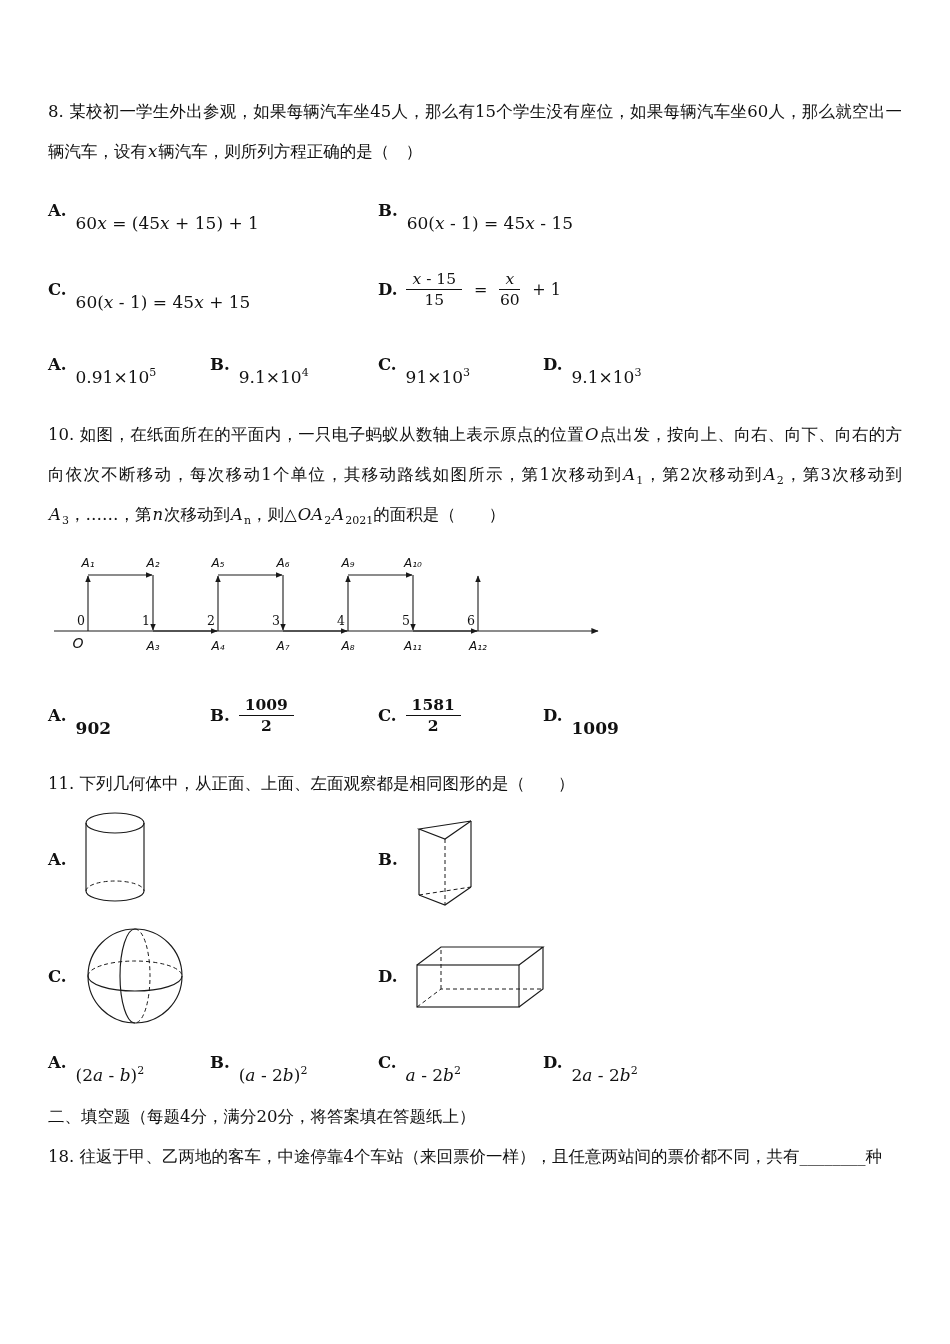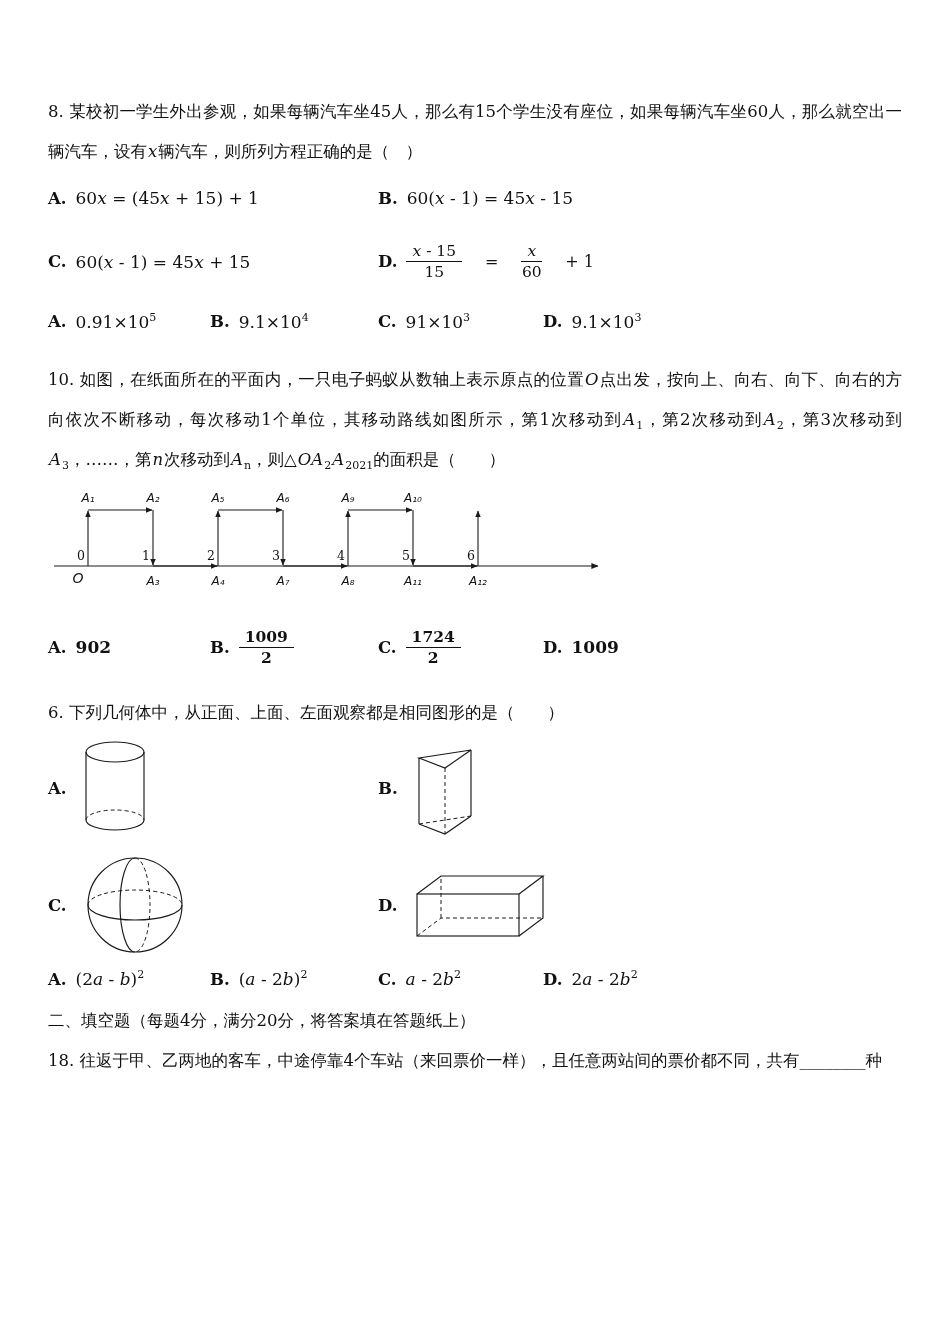--- a/index.html
+++ b/index.html
@@ -9,36 +9,36 @@
     width:950px; height:1344px; overflow:hidden;
     font-family:"DejaVu Serif","Liberation Serif",serif;
     color:#111; font-size:16.5px;
   }
   .page { padding:92px 48px 24px 48px; }
   .question { margin:0; }
   .qtext { line-height:40px; text-align:justify; }
   .qtext i { font-family:"DejaVu Serif","Liberation Serif",serif; padding:0 1px; }
   sup, sub { font-size:11px; line-height:0; }
   .opt-label { font-weight:bold; margin-right:9px; white-space:nowrap; }
-  .math { font-size:17px; white-space:nowrap; }
-  .mathrow { display:inline-flex; align-items:center; gap:23px; font-size:16px; }
+  .math { font-size:17px; white-space:nowrap;margin-top:25px; }
+  .mathrow { display:inline-flex; align-items:center; gap:12px; font-size:16px; }
   .frac { display:inline-block; text-align:center; vertical-align:middle; line-height:1.18; font-size:15.5px; }
   .fnum { display:block; border-bottom:1.3px solid #111; padding:0 6px 1px 6px; }
   .fden { display:block; padding-top:1px; }
   .opts { display:grid; align-items:center; }
   .q8-opts { grid-template-columns:330px auto; row-gap:34px; margin:16px 0 30px 0; }
   .q9-opts { grid-template-columns:162px 168px 165px auto; margin:4px 0 28px 0; }
   .q10-opts { grid-template-columns:162px 168px 165px auto; margin:24px 0 26px 0; }
   .q12-opts { grid-template-columns:162px 168px 165px auto; margin:6px 0 8px 0; }
   .q11-opts { grid-template-columns:330px auto; row-gap:16px; margin:4px 0 14px 0; }
   .opt { display:flex; align-items:center; }
   .bold-val { font-weight:bold; }
   .q10bold .fnum, .q10bold .fden { font-weight:bold; }
   .section-header { font-weight:normal; line-height:40px; margin-top:12px; }
-  .figure-wrap { margin:8px 0 0 0;text-decoration:underline; }
+  .figure-wrap { margin:18px 0 0 0;text-decoration:underline; }
   .numline-figure text { font-family:"DejaVu Sans","Liberation Sans",sans-serif; font-size:12px; font-style:italic; fill:#111; }
   .numline-figure text.axis-num { font-style:normal; font-family:"DejaVu Serif",serif; font-size:12.5px; }
   .numline-figure text.origin { font-size:14px; }
   .shape-svg { display:block; }
   .shape-svg .solid { stroke:#1a1a1a; stroke-width:1.15; fill:none; }
   .shape-svg .dash  { stroke:#1a1a1a; stroke-width:1; fill:none; stroke-dasharray:4 3; }
   .q11-opt .opt-label { margin-right:16px; }
 </style>
 </head>
 <body>
@@ -167,33 +167,33 @@
       <div class="opt q10bold">
         <span class="opt-label">B.</span>
         <span class="frac">
           <span class="fnum">1009</span>
           <span class="fden">2</span>
         </span>
       </div>
       <div class="opt q10bold">
         <span class="opt-label">C.</span>
         <span class="frac">
-          <span class="fnum">1724</span>
+          <span class="fnum">1581</span>
           <span class="fden">2</span>
         </span>
       </div>
       <div class="opt">
         <span class="opt-label">D.</span>
         <span class="math bold-val">1009</span>
       </div>
     </div>
   </section>
 
   <section class="question">
-    <p class="qtext">6. 下列几何体中，从正面、上面、左面观察都是相同图形的是（　　）</p>
+    <p class="qtext">11. 下列几何体中，从正面、上面、左面观察都是相同图形的是（　　）</p>
     <div class="opts q11-opts">
 
       <div class="opt q11-opt">
         <span class="opt-label">A.</span>
         <svg class="shape-svg" width="64" height="96" viewBox="0 0 64 96">
           <ellipse class="solid" cx="32" cy="12" rx="29" ry="10"></ellipse>
           <line class="solid" x1="3" y1="12" x2="3" y2="80"></line>
           <line class="solid" x1="61" y1="12" x2="61" y2="80"></line>
           <path class="solid" d="M3,80 A29,10 0 0 0 61,80"></path>
           <path class="dash" d="M3,80 A29,10 0 0 1 61,80"></path>

